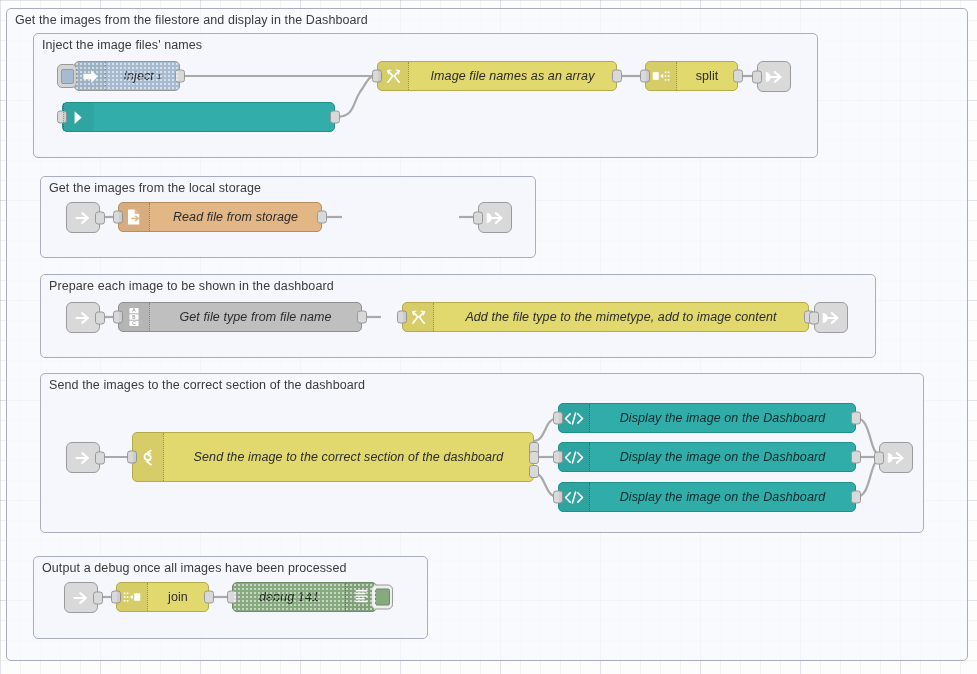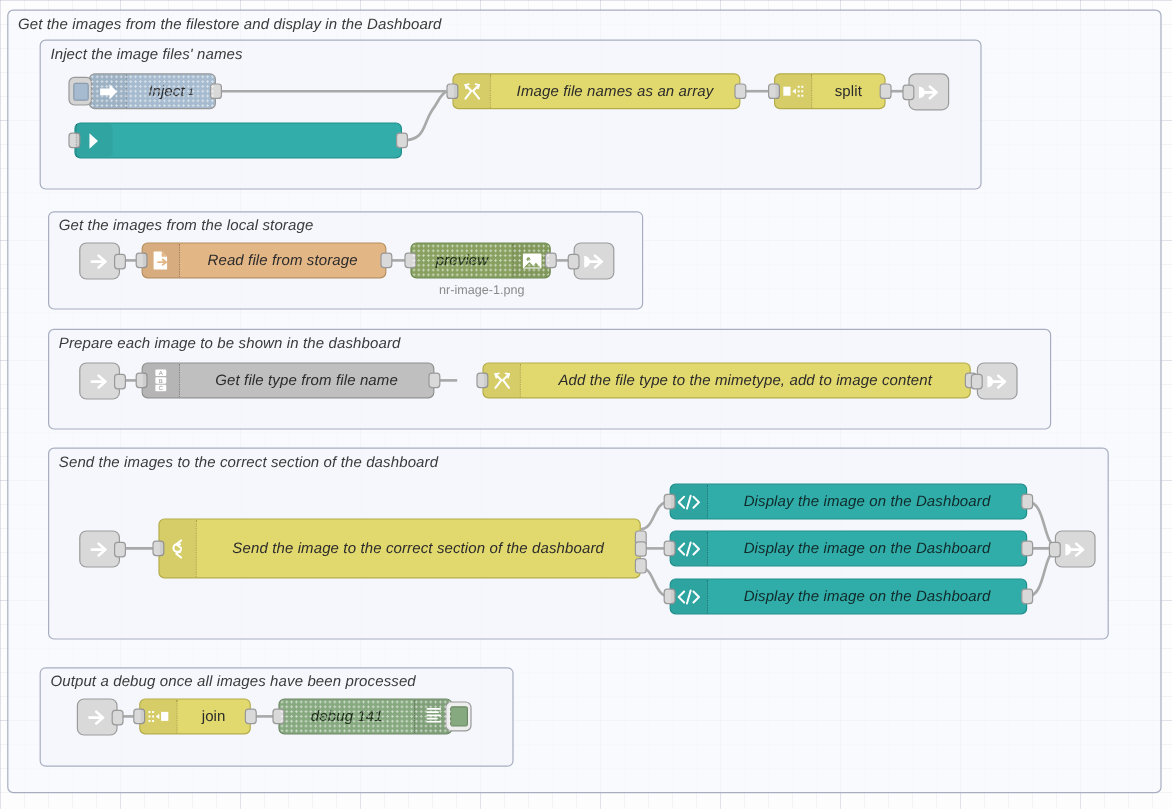--- a/index.html
+++ b/index.html
@@ -28,21 +28,20 @@
     border-radius:5px;
     background:rgba(244,246,251,0.82);
     box-sizing:border-box;
   }
   .group.outer{background:rgba(246,248,252,0.78);}
   .group-label{
     position:absolute;top:4px;left:8px;
     font-size:12.5px;color:#3a3a3a;
     white-space:nowrap;
     letter-spacing:0.1px;
-    font-style:italic;
   }
 
   
   .node{
     position:absolute;
     box-sizing:border-box;
     border:1px solid #999;
     border-radius:5px;
     display:flex;align-items:center;
     height:30px;
@@ -310,33 +309,20 @@
       <svg class="icosvg" width="18" height="18" viewBox="0 0 24 24">
         <path d="M4 2h9l6 6v14H4z" fill="#fff"></path>
         <path d="M13 2v6h6" fill="#e3b686"></path>
         <path d="M9 14h7M14 11l4 3-4 3" stroke="#e3b686" stroke-width="2" fill="none" stroke-linecap="round" stroke-linejoin="round"></path>
       </svg>
     </div>
     <div class="lbl">Read file from storage</div>
     <div class="port out"></div>
   </div>
 
-  <div class="node n-preview dotted" style="left:342px;top:202px;width:117px;border-color:#6e8a52;">
-    <div class="port in"></div>
-    <div class="lbl" style="color:#1b2a16;">preview</div>
-    <div class="ico right">
-      <svg class="icosvg" width="19" height="17" viewBox="0 0 24 22">
-        <rect x="2" y="3" width="20" height="16" fill="#fff" rx="1"></rect>
-        <circle cx="8" cy="9" r="2" fill="#88a160"></circle>
-        <path d="M3 18l6-6 4 4 3-3 5 5z" fill="#88a160"></path>
-      </svg>
-    </div>
-    <div class="port out"></div>
-    <div class="sublabel" style="left:-4px;top:33px;width:125px;">nr-image-1.png</div>
-  </div>
 
   <div class="node link" style="left:478px;top:202px;">
     <div class="port in"></div>
     <div class="ico">
       <svg class="icosvg" width="20" height="18" viewBox="0 0 24 22">
         <path d="M2 5a6 6 0 0 1 0 12z" fill="#fff"></path>
         <path d="M6 11h11M13 5l7 6-7 6" stroke="#fff" stroke-width="2.6" fill="none" stroke-linecap="round" stroke-linejoin="round"></path>
       </svg>
     </div>
   </div>

